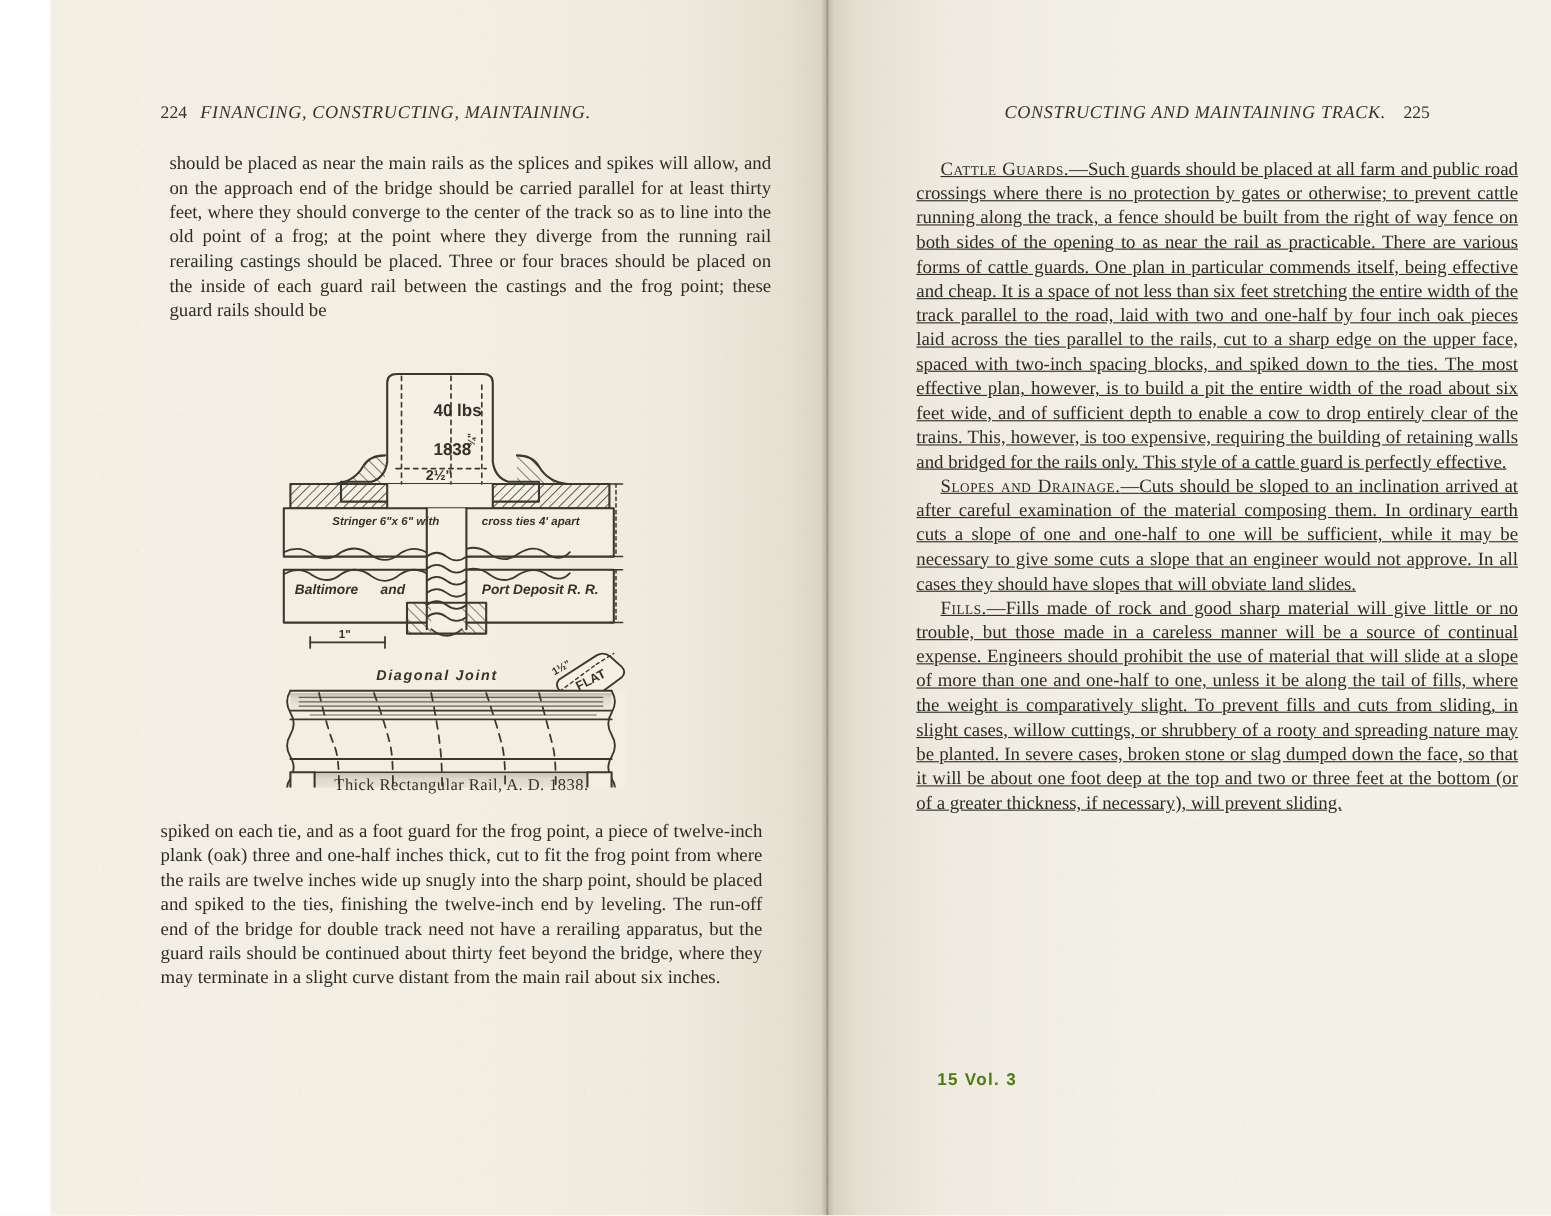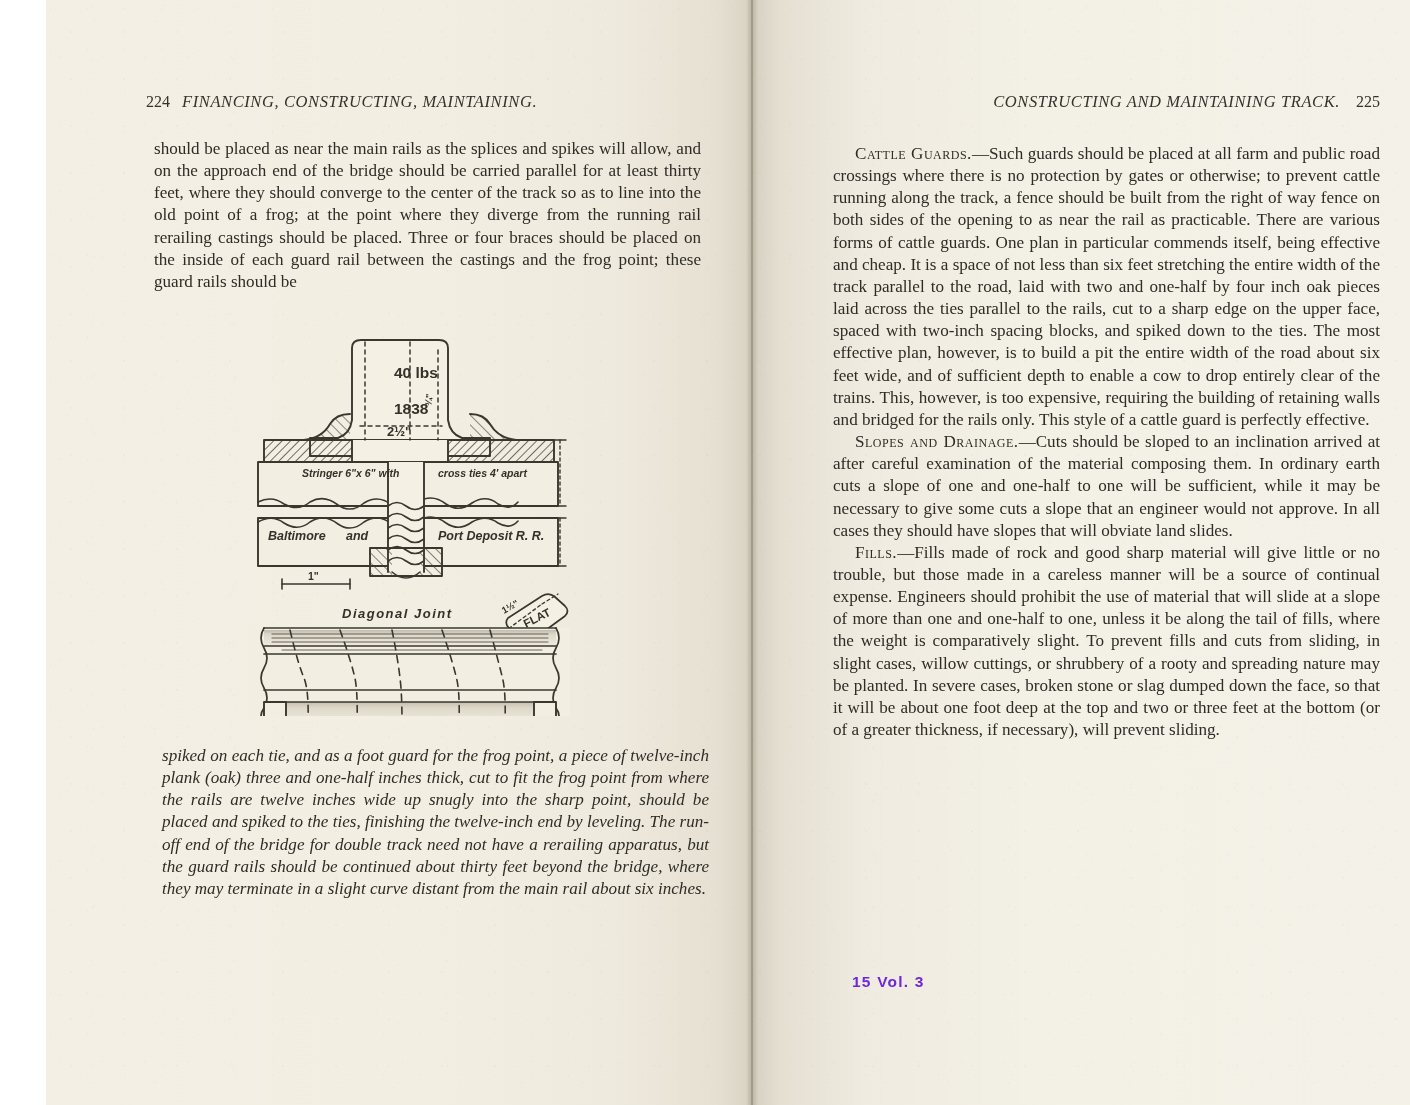--- a/index.html
+++ b/index.html
@@ -81,58 +81,58 @@
     letter-spacing: 0.6px;
     white-space: nowrap;
     color: #35332d;
   }
   .runhead .folio {
     font-style: normal;
     font-weight: 400;
     letter-spacing: 0;
   }
   .runhead.left-head  { left: 100px; text-align: left; }
-  .runhead.right-head { left: 787px; text-align: right; }
+  .runhead.right-head { left: 787px; text-align: center; }
   .runhead.left-head .folio  { margin-right: 12px; font-size: 16px; }
   .runhead.right-head .folio { margin-left: 16px; font-size: 16px; }
 
   .body {
     position: absolute;
     width: 547px;
     font-size: 17.1px;
     line-height: 22.15px;
     text-align: justify;
     text-justify: inter-word;
     -webkit-hyphens: none;
     hyphens: none;
     color: #2e2c27;
   }
   .body p { margin: 0; }
-  .body p.indent { text-indent: 22px; }
+  .body p.indent { text-indent: 22px; text-decoration: underline; }
 
   .smallcaps {
     font-variant: small-caps;
     letter-spacing: 0.5px;
   }
 
   
   #left-body-top    { left: 108px; top: 138px; }
-  #left-body-bottom { left: 116px; top: 745px; font-style: italic; }
+  #left-body-bottom { left: 100px; top: 745px; }
   
   #right-body       { left: 787px; top: 143px; }
 
   .signature {
     position: absolute;
     left: 806px;
     top: 973px;
     font-family: "Liberation Sans", sans-serif;
     font-weight: 700;
     font-size: 15.5px;
     letter-spacing: 1.2px;
-    color: #6d28d9;
+    color: #4d7c0f;
   }
 
   
   #figure {
     position: absolute;
     left: 196px;
     top: 336px;
     width: 336px;
     height: 380px;
   }
@@ -310,20 +310,21 @@
         <text x="196" y="204" font-size="12.5" font-style="italic" font-weight="700">Port Deposit R. R.</text>
         <text x="66" y="244" font-size="10.5" font-weight="700">1"</text>
         <text x="284" y="292" font-size="11.5" font-weight="700" transform="rotate(-27 284 292)">FLAT</text>
         <text x="262" y="278" font-size="9.5" font-weight="700" transform="rotate(-30 262 278)">1½"</text>
         <text x="100" y="282" font-size="13" font-style="italic" font-weight="700" letter-spacing="1.5">Diagonal   Joint</text>
         <text x="100" y="402" font-size="11.5" font-weight="700" letter-spacing="0.6">Wooden Stringer, 6"x 6"</text>
       </g>
     </svg>
   </div>
 
+  <div class="figcaption">Thick Rectangular Rail, A. D. 1838.</div>
 
   <div class="body" id="left-body-bottom">
     <p>spiked on each tie, and as a foot guard for the frog point, a piece of twelve-inch plank (oak) three and one-half inches thick, cut to fit the frog point from where the rails are twelve inches wide up snugly into the sharp point, should be placed and spiked to the ties, finishing the twelve-inch end by leveling.  The run-off end of the bridge for double track need not have a rerailing apparatus, but the guard rails should be continued about thirty feet beyond the bridge, where they may terminate in a slight curve distant from the main rail about six inches.</p>
   </div>
 
   <div class="runhead right-head">
     <span>CONSTRUCTING AND MAINTAINING TRACK.</span><span class="folio">225</span>
   </div>
 
   <div class="body" id="right-body">

